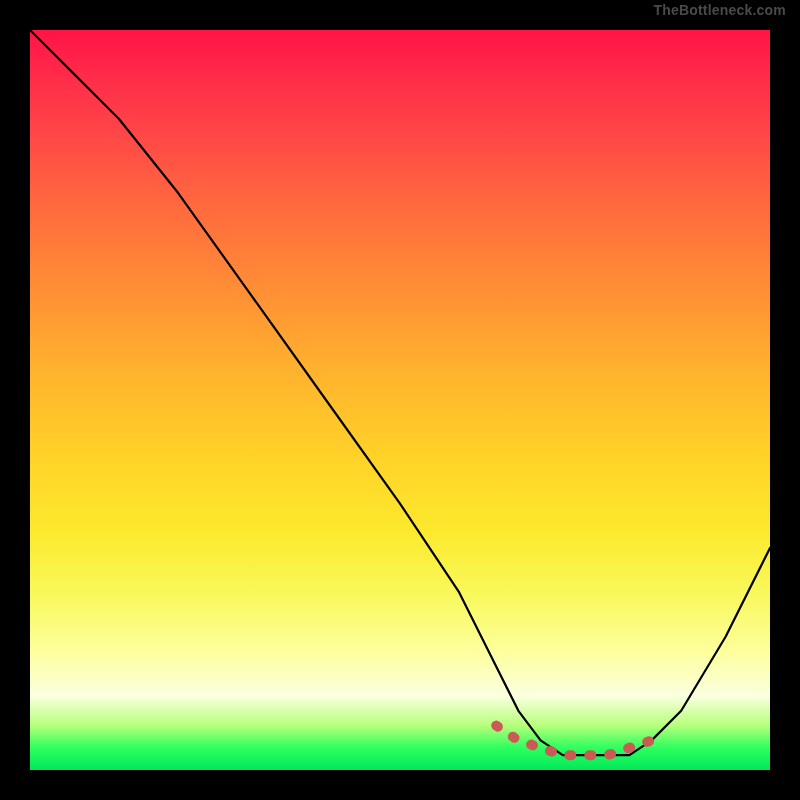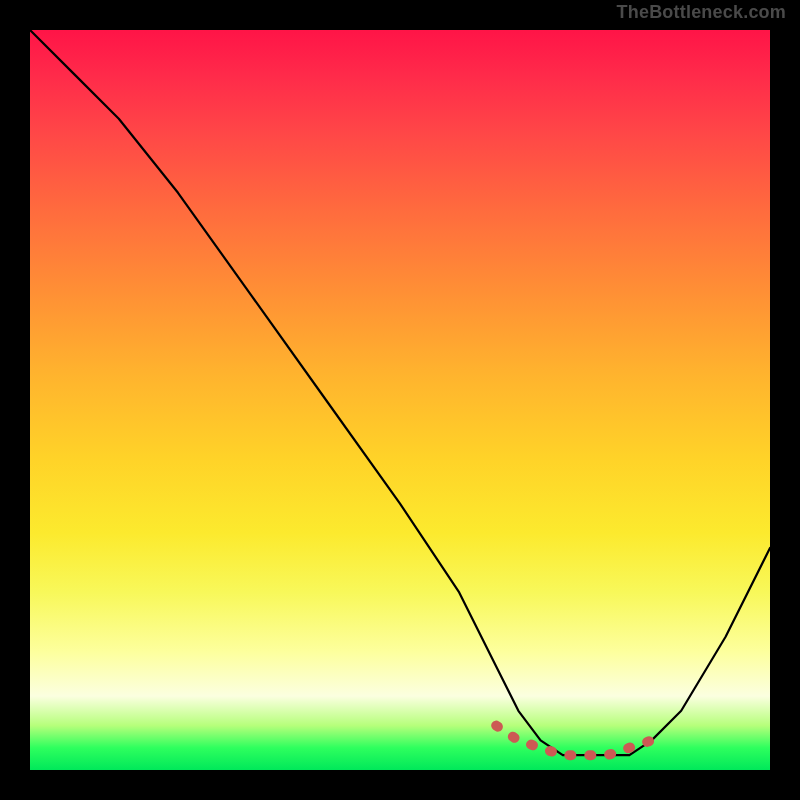--- a/index.html
+++ b/index.html
@@ -15,21 +15,21 @@
     position: relative;
     width: 800px;
     height: 800px;
     background: #000;
   }
   .watermark {
     position: absolute;
     top: 2px;
     right: 14px;
     color: #4a4a4a;
-    font-size: 18px;
+    font-size: 14px;
     font-weight: 600;
     letter-spacing: 0.2px;
   }
   .plot {
     position: absolute;
     left: 30px;
     top: 30px;
     width: 740px;
     height: 740px;
     

